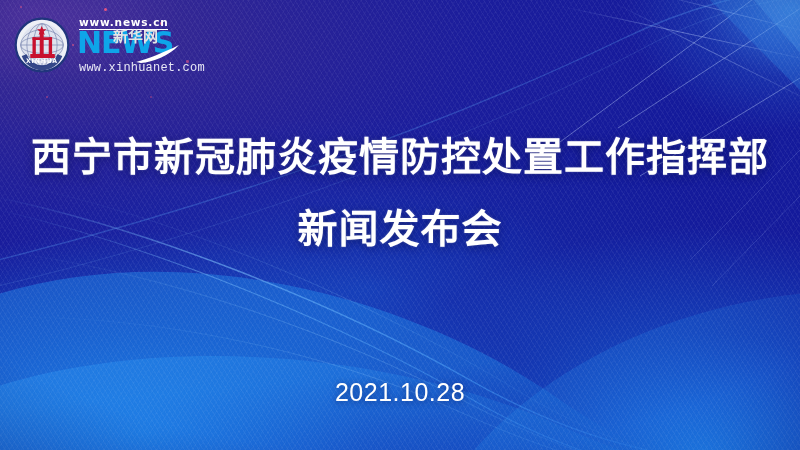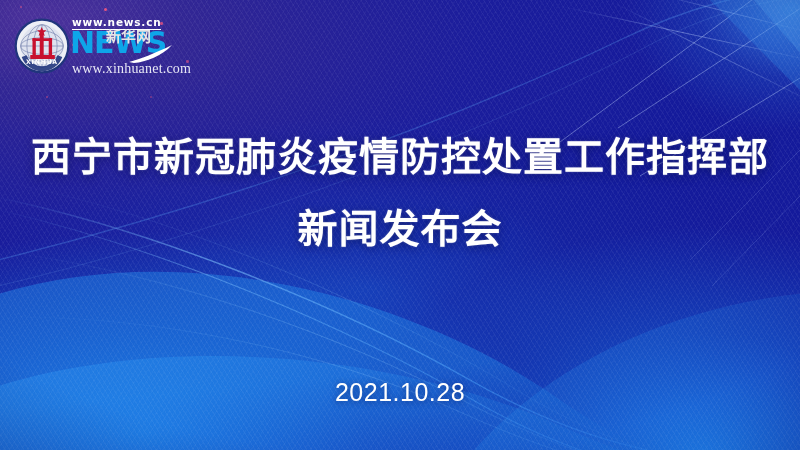--- a/index.html
+++ b/index.html
@@ -70,21 +70,22 @@
   .bg-vignette {
     background: radial-gradient(120% 105% at 50% 46%, rgba(0,0,0,0) 52%, rgba(5,8,60,.40) 100%);
   }
 
   
   .logo {
     position: absolute;
     left: 14px;
     top: 16px;
     display: flex;
-    align-items: flex-end;
+    align-items: center;
+    gap: 7px;
     z-index: 6;
   }
   .logo-emblem { width: 56px; height: 56px; display: block; }
   .logo-word { position: relative; width: 104px; height: 58px; }
 
   .logo-url-top {
     position: absolute;
     left: 2px; top: 0;
     font-size: 10.5px;
     letter-spacing: .8px;
@@ -122,25 +123,25 @@
     font-family: "DejaVu Sans", sans-serif;
   }
   .logo-swoosh {
     position: absolute;
     left: 58px; top: 28px;
     width: 46px; height: 20px;
   }
   .logo-url-bot {
     position: absolute;
     left: 2px; top: 45px;
-    font-size: 14px;
+    font-size: 12px;
     letter-spacing: .2px;
     color: #e7e7f5;
     white-space: nowrap;
-    font-family: Liberation Serif, serif;
+    font-family: Liberation Mono, monospace;
   }
 
   
   .headline {
     position: absolute;
     left: 0;
     right: 0;
     top: 126px;
     text-align: center;
     z-index: 5;

